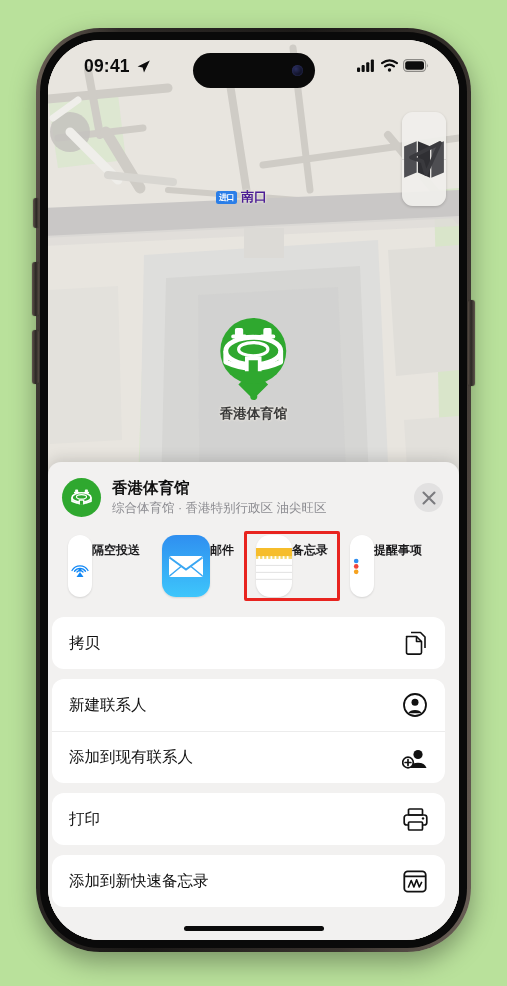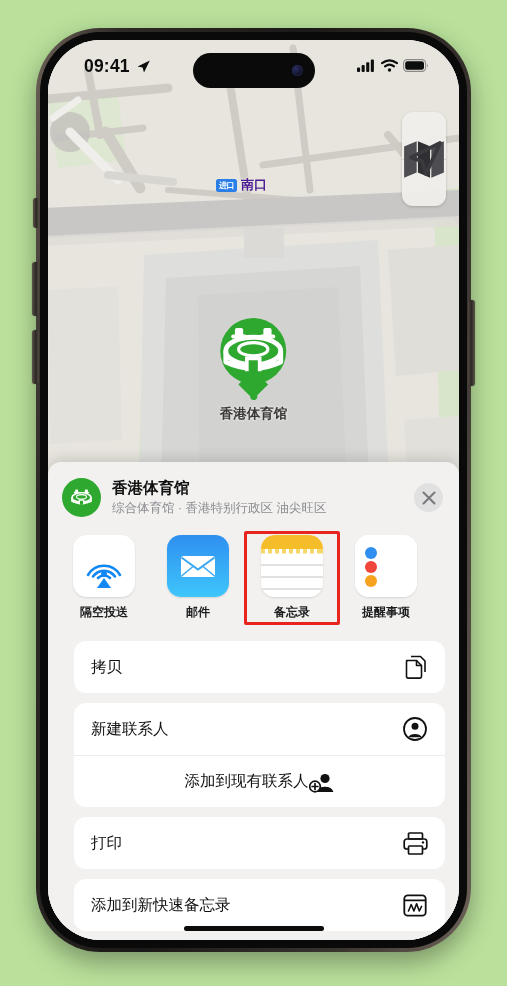--- a/index.html
+++ b/index.html
@@ -57,21 +57,21 @@
         position:relative; display:flex; align-items:center; justify-content:center; }
   .pin::after{ content:""; position:absolute; bottom:-11px; left:50%;
         transform:translateX(-50%) rotate(45deg); width:21px; height:21px;
         background:#2fa82f; border-radius:0 0 5px 0; z-index:-1; }
   .pin-dot{ width:7px; height:7px; border-radius:50%; background:#2fa82f;
         margin-top:9px; }
   .poi-label{ margin-top:5px; font-size:13.5px; font-weight:700; color:#3a3a3a;
         text-shadow:0 0 3px #e8e5df,0 0 3px #e8e5df,0 0 2px #e8e5df; }
 
   
-  .entrance{ position:absolute; left:168px; top:136px; display:flex;
+  .entrance{ position:absolute; left:168px; top:148px; display:flex;
         align-items:center; gap:4px; }
   .ent-badge{ background:#2a7ee8; color:#fff; font-size:8px; font-weight:700;
         padding:1px 3px; border-radius:2.5px; letter-spacing:-.5px; }
   .ent-text{ color:#4c1d95; font-size:13px; font-weight:600;
         text-shadow:0 0 3px #e8e5df,0 0 3px #e8e5df; }
 
   
   .statusbar{ position:absolute; left:0; top:0; width:100%; height:54px; z-index:6; }
   .sb-time{ position:absolute; left:36px; top:16px; font-size:17.5px;
         font-weight:700; color:#0d0d0d; letter-spacing:.2px;
@@ -99,38 +99,38 @@
   .place-txt{ flex:1; min-width:0; }
   .place-title{ font-size:15.5px; font-weight:700; color:#111; line-height:1.25; }
   .place-sub{ font-size:12.5px; color:#8b8b90; line-height:1.35; margin-top:2px;
         white-space:nowrap; overflow:hidden; }
   .close-btn{ width:29px; height:29px; border-radius:50%; background:#e2e1e1;
         display:flex; align-items:center; justify-content:center; flex:0 0 auto;
         cursor:pointer; }
 
   
   .apps{ display:flex; gap:22px; padding:6px 0 8px 20px; overflow:hidden; }
-  .app{ width:72px; flex:0 0 auto; display:flex; flex-direction:column;
-        align-items:center; cursor:pointer; }
+  .app{ width:72px; flex:0 0 auto; display:flex; flex-direction:row;
+        cursor:pointer; }
   .app-ico{ width:62px; height:62px; border-radius:14px; overflow:hidden;
         box-shadow:0 1px 2px rgba(0,0,0,.12); background:#fff;
         display:flex; align-items:center; justify-content:center; }
   .app-lbl{ margin-top:7px; font-size:12px; font-weight:600; color:#1c1c1e;
         white-space:nowrap; }
   .app.highlighted{ position:relative; }
   .app.highlighted::before{
         content:""; position:absolute; left:-12px; top:-4px; right:-12px; bottom:-4px;
         border:3px solid #e8241f; border-radius:2px; pointer-events:none; }
 
   
-  .actions{ padding:12px 14px 0 26px; overflow:hidden; flex:1; }
+  .actions{ padding:12px 14px 0 4px; overflow:hidden; flex:1; }
   .group{ background:#fff; border-radius:12px; margin-bottom:10px; overflow:hidden; }
   .row{ display:flex; align-items:center; justify-content:space-between;
         padding:0 17px; height:52px; cursor:pointer; }
-  .row + .row{ border-top:1px solid #ececec;justify-content:center; }
+  .row + .row{ border-top:1px solid #ececec; }
   .row-lbl{ font-size:15.5px; color:#111; font-weight:500; }
   .row-ico{ display:flex; align-items:center; justify-content:center;
         width:26px; height:26px; color:#111; }
 
   .home-ind{ position:absolute; left:50%; transform:translateX(-50%);
         bottom:9px; width:140px; height:5px; border-radius:3px; background:#0b0b0b;
         z-index:9; }
 </style>
 </head>
 <body>

